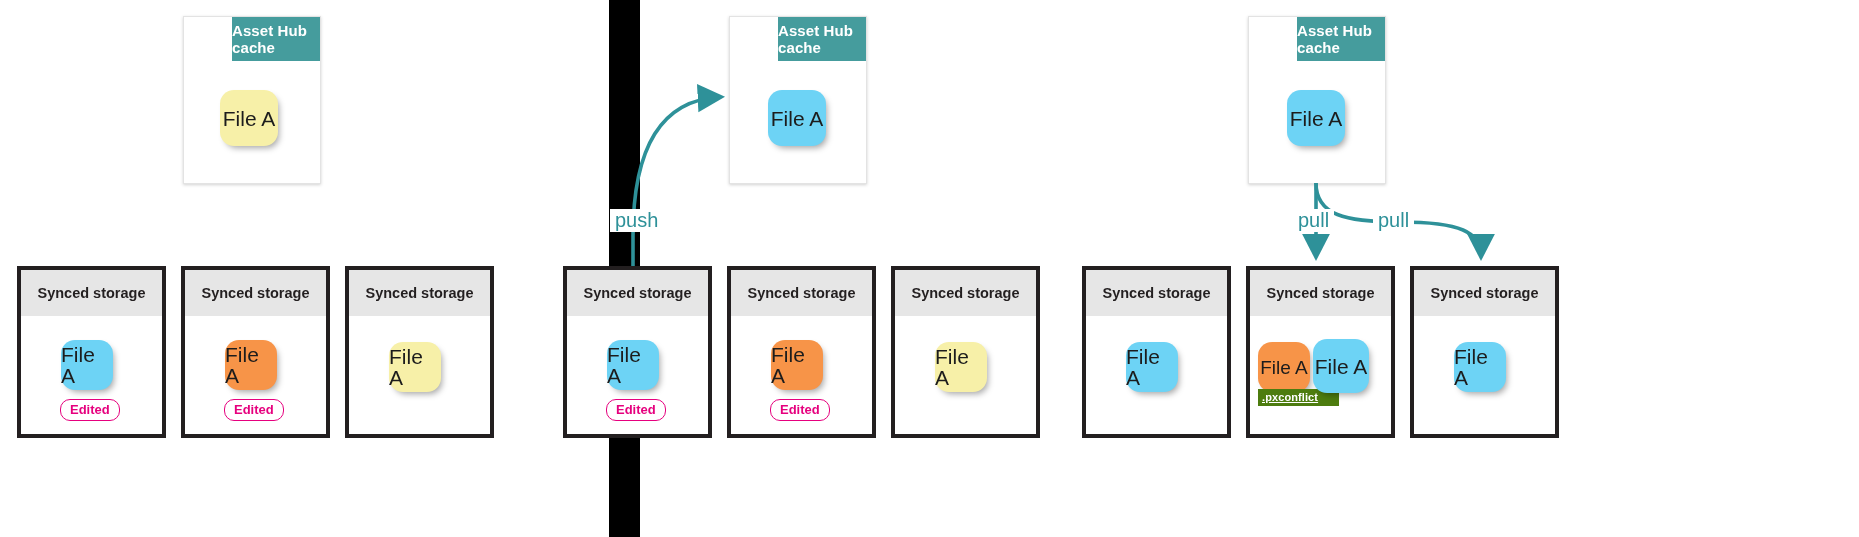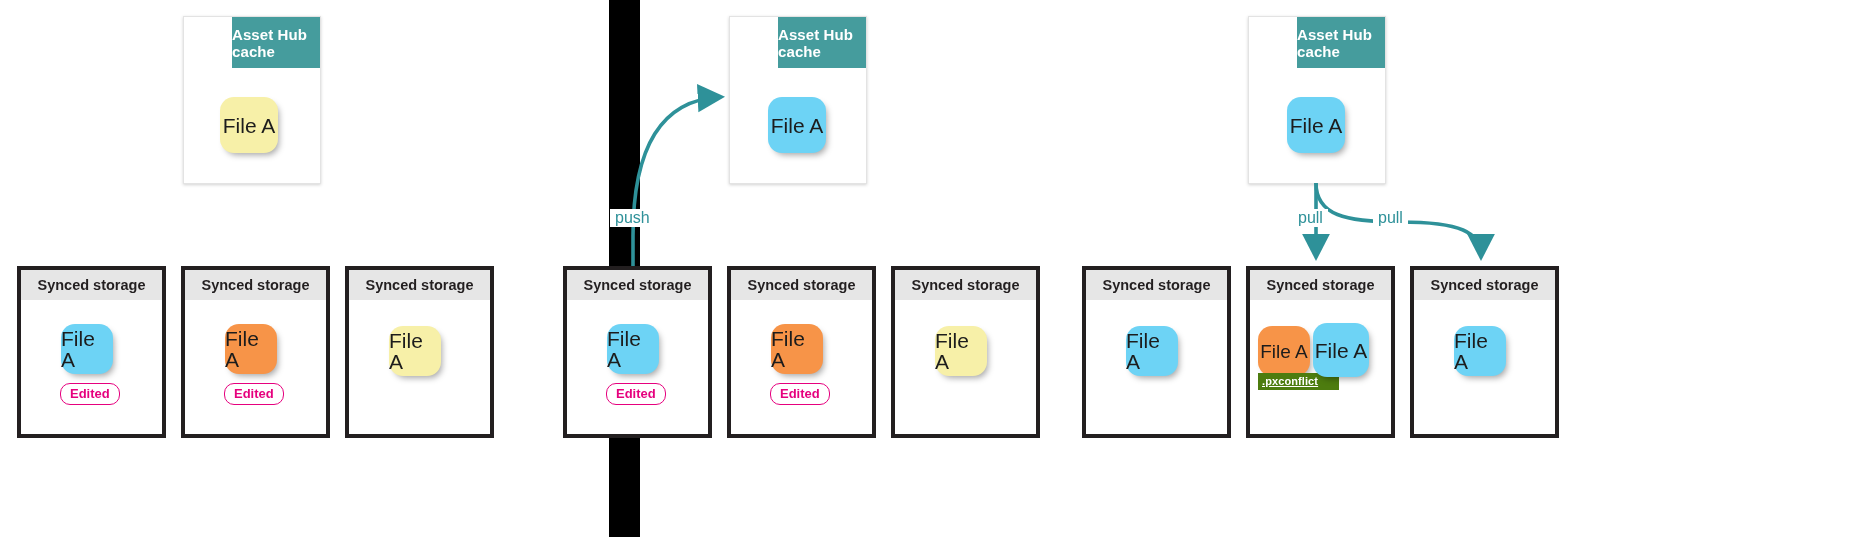--- a/index.html
+++ b/index.html
@@ -9,28 +9,28 @@
     overflow:hidden;position:relative;
   }
   .stage{position:absolute;left:0;top:0;width:1859px;height:537px;}
 
   
   .divider{position:absolute;background:#000000;}
 
   
   .hub{position:absolute;background:#ffffff;border:1px solid #e3e3e3;
        box-shadow:0 1px 3px rgba(0,0,0,.18);}
-  .hub-header{height:51px;background:#459C9D;display:flex;align-items:center;
+  .hub-header{height:44px;background:#459C9D;display:flex;align-items:center;
               justify-content:center;margin-left:48px;}
   .hub-header span{color:#ffffff;font-weight:bold;font-size:15px;letter-spacing:.1px;}
   .hub-body{position:relative;height:calc(100% - 44px);}
 
   
   .store{position:absolute;background:#ffffff;border:4px solid #231f20;}
-  .store-header{height:30px;background:#e6e6e6;display:flex;align-items:center;
+  .store-header{height:46px;background:#e6e6e6;display:flex;align-items:center;
                 justify-content:center;}
   .store-header span{color:#231f20;font-weight:bold;font-size:14.5px;}
   .store-body{position:relative;height:calc(100% - 30px);}
 
   
   .note{position:absolute;display:flex;align-items:center;justify-content:center;
         box-shadow:3px 4px 6px -2px rgba(0,0,0,.35);border-radius:14px;}
   .note span{font-size:21px;color:#1c1c1c;font-family:"Liberation Sans", sans-serif;
              line-height:1;}
   .note.small span{font-size:19px;}
@@ -42,21 +42,21 @@
   .badge-edited{position:absolute;border:1.6px solid #e6007e;border-radius:10px;
      color:#e6007e;font-weight:bold;font-size:13px;padding:2px 9px 3px 9px;
      background:#ffffff;white-space:nowrap;}
   .badge-conflict{position:absolute;background:#4d7c0f;color:#ffffff;
      font-weight:bold;font-size:11px;padding:2px 21px 3px 4px;white-space:nowrap;
      letter-spacing:.1px;text-decoration:underline;}
 
   
   .arrows{position:absolute;left:0;top:0;width:1859px;height:537px;
           pointer-events:none;}
-  .arrow-label{position:absolute;color:#2e9199;font-size:16px;
+  .arrow-label{position:absolute;color:#2e9199;font-size:20px;
      background:#ffffff;padding:0 5px;white-space:nowrap;}
 </style>
 </head>
 <body>
 
 <div class="stage">
 
   <div class="divider" style="left:609px;top:0;width:31px;height:537px;"></div>
 
   <div>

